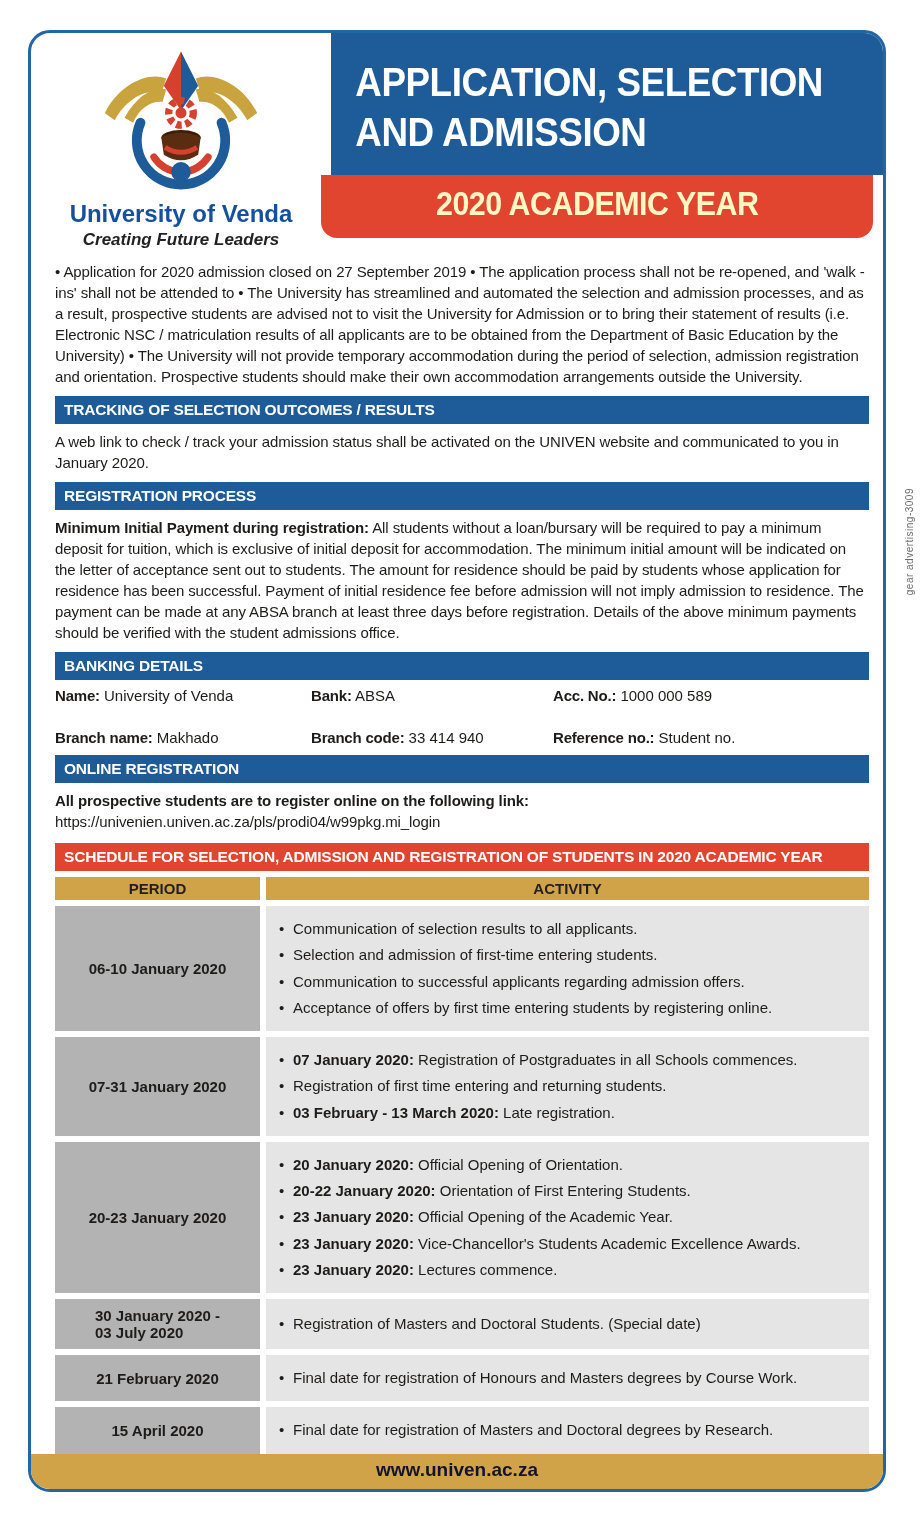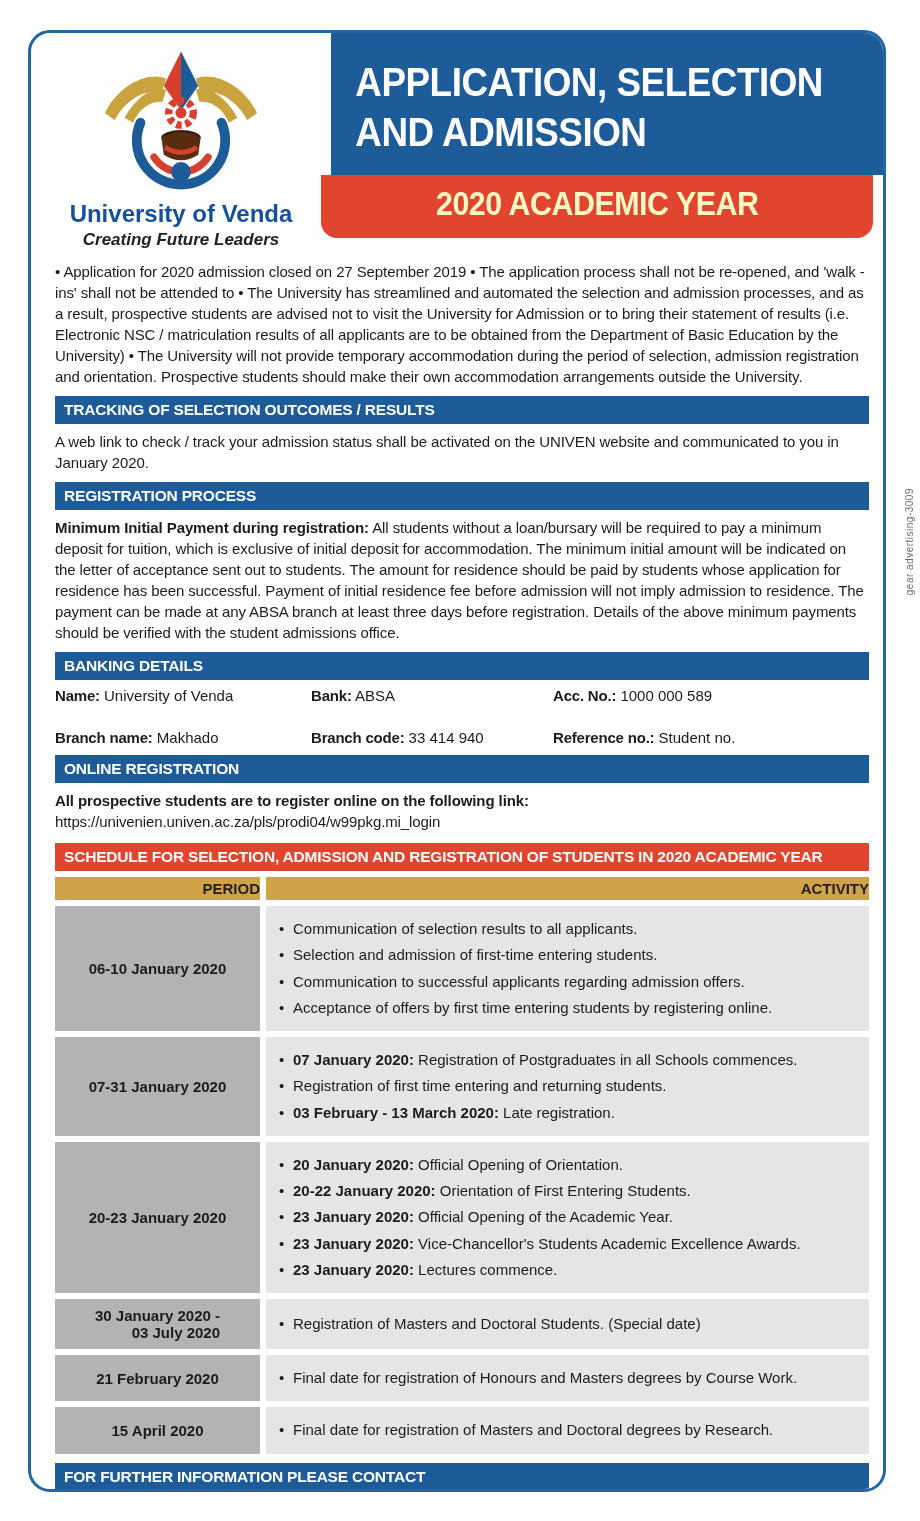--- a/index.html
+++ b/index.html
@@ -38,23 +38,23 @@
     background:#e2452f;color:#fff;font-weight:bold;font-size:15.5px;
     padding:5px 0 5px 9px;margin:11px 0 6px;letter-spacing:-.2px;
   }
   .banking-grid{
     display:grid;grid-template-columns:256px 242px 1fr;row-gap:25px;
     font-size:15px;margin:6px 0 4px;
   }
   .banking-grid b{letter-spacing:-.2px;}
   
   .sched{display:grid;grid-template-columns:205px 1fr;gap:6px;margin:2px 0 6px;font-size:15px;}
-  .sched .hcell{background:#d0a348;text-align:right;font-weight:bold;color:#231f20;padding:3px 0;}
+  .sched .hcell{background:#d0a348;text-align:center;font-weight:bold;color:#231f20;padding:3px 0;}
   .sched .period{
-    background:#b3b3b3;display:flex;align-items:center;justify-content:center;text-align:right;
+    background:#b3b3b3;display:flex;align-items:center;justify-content:center;text-align:left;
     font-weight:bold;white-space:pre-line;padding:8px 6px;color:#1d1c1a;
   }
   .sched .activity{background:#e5e5e5;padding:7px 10px 7px 10px;display:flex;align-items:center;}
   ul.acts{list-style:none;margin:0;padding:0;width:100%;}
   ul.acts li{position:relative;padding-left:17px;margin:6px 0;line-height:1.35;}
   ul.acts li::before{content:"•";position:absolute;left:3px;}
   
   .contact{font-size:15px;margin-top:2px;}
   .contact-org{font-weight:bold;font-size:15.5px;}
   
@@ -185,15 +185,16 @@
         </ul>
       </div>
     </div>
 
   <div class="bar">FOR FURTHER INFORMATION PLEASE CONTACT</div>
   <div class="contact">
     <div class="contact-org">Student Administration</div>
 
   </div>
 
+  <div class="footer-bar">www.univen.ac.za</div>
 </div>
 
 <div class="side-note">gear advertising-3009</div>
 
 </body></html>

